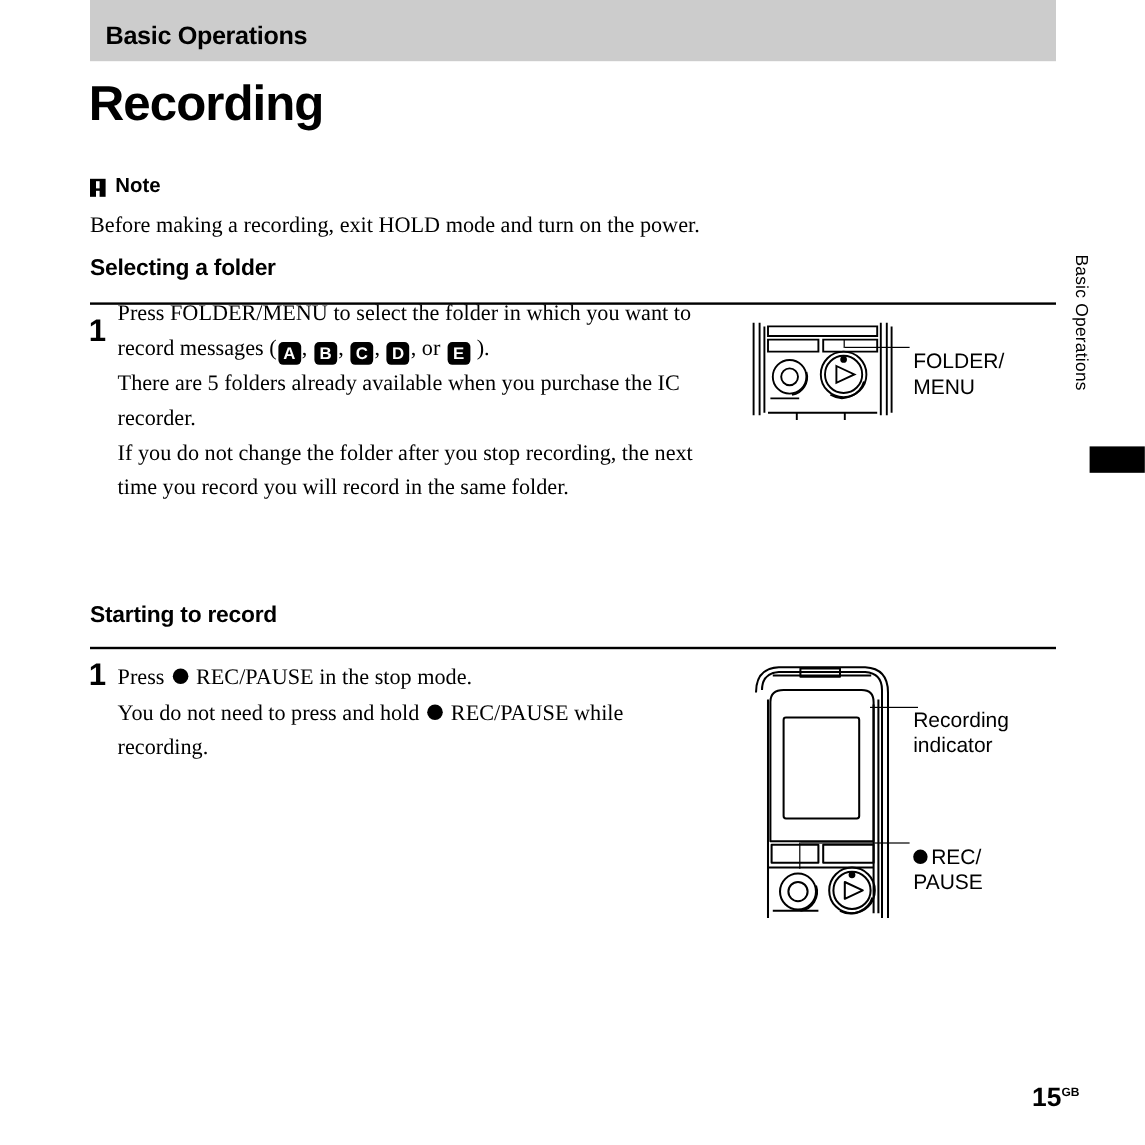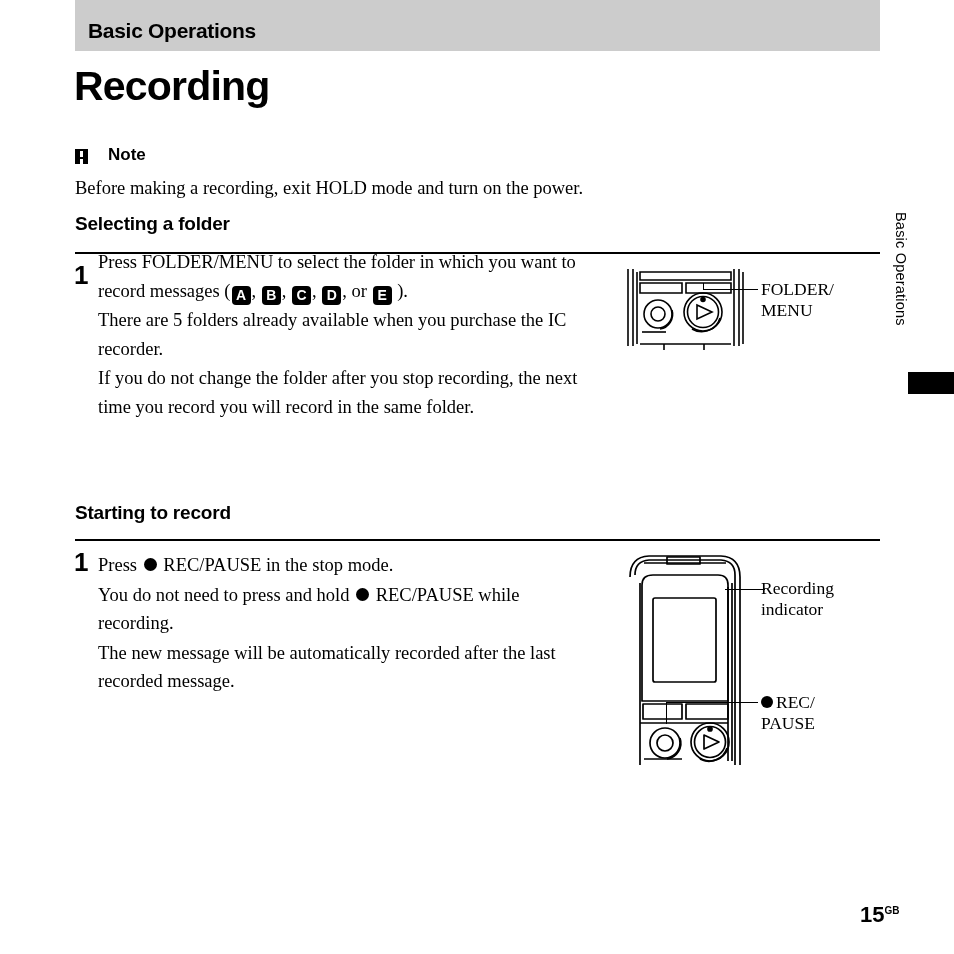--- a/index.html
+++ b/index.html
@@ -56,21 +56,21 @@
   
   .note-head {
     position: absolute;
     left: 75px;
     top: 145px;
     font-family: "Liberation Sans", sans-serif;
     font-weight: bold;
     font-size: 17px;
     display: flex;
     align-items: center;
-    gap: 20px;
+    gap: 8px;
     text-align: right;
   }
   .note-badge {
     display: inline-block;
     width: 13px;
     height: 15px;
     background: #000;
     position: relative;
     top: 1px;
   }
@@ -148,23 +148,24 @@
     height: 13px;
     border-radius: 50%;
     background: #000;
     vertical-align: 0px;
     margin: 0 2px;
   }
 
   
   .callout {
     position: absolute;
-    font-family: Liberation Serif, serif;
+    font-family: Liberation Sans, sans-serif;
     font-size: 17.5px;
     line-height: 21px;
+    margin-top: 12px;
   }
   .callout .dot {
     display: inline-block;
     width: 12px;
     height: 12px;
     border-radius: 50%;
     background: #000;
     vertical-align: 0;
     margin-right: 3px;
   }
@@ -287,21 +288,20 @@
   </div>
 
   <div class="subhead" style="top:502px;">Starting to record</div>
   <div class="rule" style="top:539px;"></div>
 
   <div class="step-num" style="top:547px;">1</div>
 
   <div class="step-body" style="top:551px;">
     <p><span>Press </span><span class="recdot"></span><span> REC/PAUSE in the stop mode.</span></p>
     <p style="margin-top:1px;"><span>You do not need to press and hold </span><span class="recdot"></span><span> REC/PAUSE while recording.</span></p>
-    <p style="margin-top:1px;">The new message will be automatically recorded after the last recorded message.</p>
   </div>
 
   <div class="illus" style="left:622px; top:553px;">
     <svg width="140" height="215" viewBox="0 0 140 215" xmlns="http://www.w3.org/2000/svg">
       <g fill="none" stroke="#000" stroke-width="1.7" stroke-linejoin="round">
 
         <path d="M13 22 Q13 8 27 7 H99 Q113 8 113 22 V212"></path>
         <path d="M8 24 Q8 4 27 3 H99 Q118 4 118 24 V212"></path>
 
         <path d="M22 10 H104"></path>

